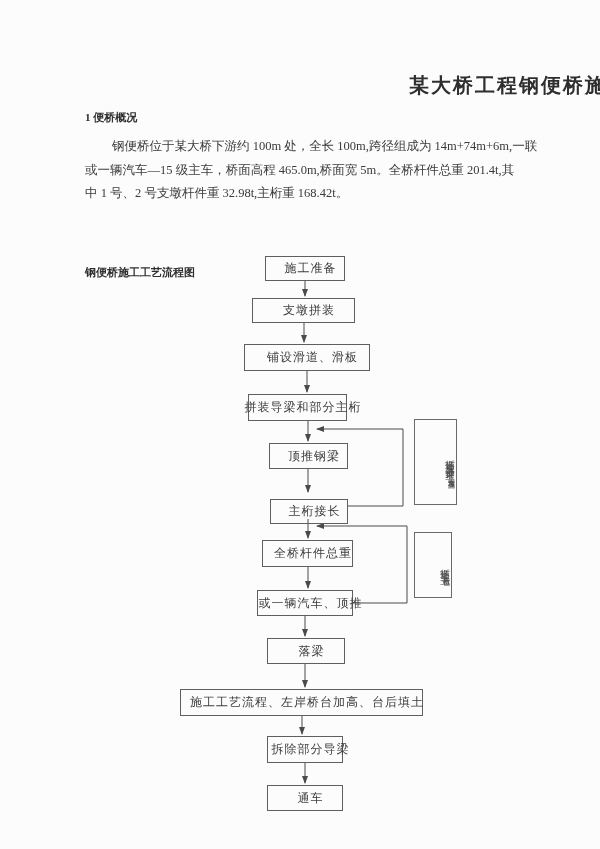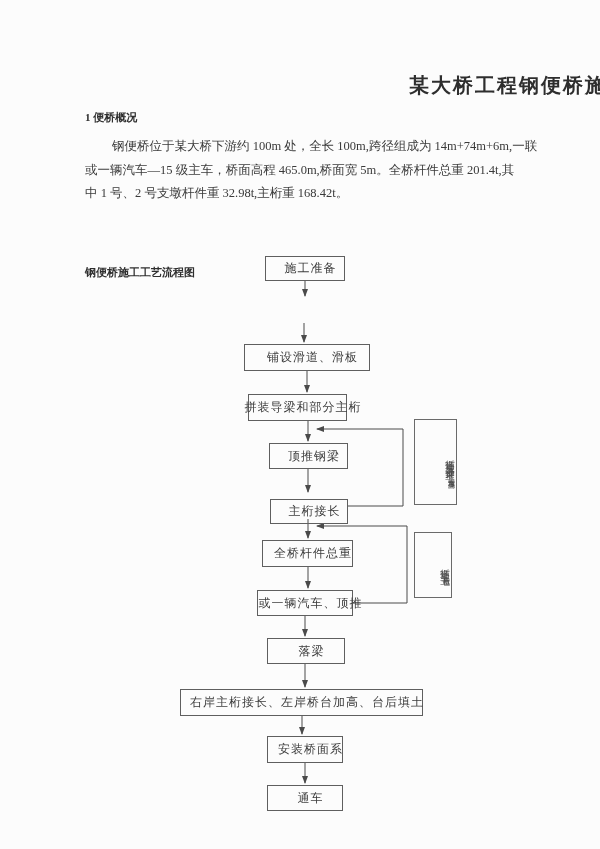--- a/index.html
+++ b/index.html
@@ -93,29 +93,30 @@
       <line x1="302" y1="716" x2="302" y2="734" marker-end="url(#ah)"></line>
       <line x1="305" y1="763" x2="305" y2="783" marker-end="url(#ah)"></line>
 
       <polyline points="348,506 403,506 403,429 317,429" marker-end="url(#ah)"></polyline>
 
       <polyline points="353,603 407,603 407,526 317,526" marker-end="url(#ah)"></polyline>
     </g>
   </svg>
 
   <div class="fbox" style="left:265px;top:256px;width:80px;height:25px">施工准备</div>
+  <div class="fbox" style="left:252px;top:298px;width:103px;height:25px">支墩拼装</div>
   <div class="fbox" style="left:244px;top:344px;width:126px;height:27px">铺设滑道、滑板</div>
   <div class="fbox" style="left:248px;top:394px;width:99px;height:27px">拼装导梁和部分主桁</div>
   <div class="fbox" style="left:269px;top:443px;width:79px;height:26px">顶推钢梁</div>
   <div class="fbox" style="left:270px;top:499px;width:78px;height:25px">主桁接长</div>
   <div class="fbox" style="left:262px;top:540px;width:91px;height:27px">全桥杆件总重</div>
   <div class="fbox" style="left:257px;top:590px;width:96px;height:26px">或一辆汽车、顶推</div>
   <div class="fbox" style="left:267px;top:638px;width:78px;height:26px">落梁</div>
-  <div class="fbox" style="left:180px;top:689px;width:243px;height:27px">右岸主桁接长、左岸桥台加高、台后填土</div>
-  <div class="fbox" style="left:267px;top:736px;width:76px;height:27px">安装桥面系</div>
+  <div class="fbox" style="left:180px;top:689px;width:243px;height:27px">施工工艺流程、左岸桥台加高、台后填土</div>
+  <div class="fbox" style="left:267px;top:736px;width:76px;height:27px">拆除部分导梁</div>
   <div class="fbox" style="left:267px;top:785px;width:76px;height:26px">通车</div>
 
   <div class="note-box" style="left:414px;top:419px;width:43px;height:86px">
     <span class="main">循环至导梁伸至</span>
     <span class="sub">1号支墩顶面</span>
   </div>
   <div class="note-box" style="left:414px;top:532px;width:38px;height:66px">
     <span class="main">循环至主</span>
     <span class="sub">桁就位</span>
   </div>

